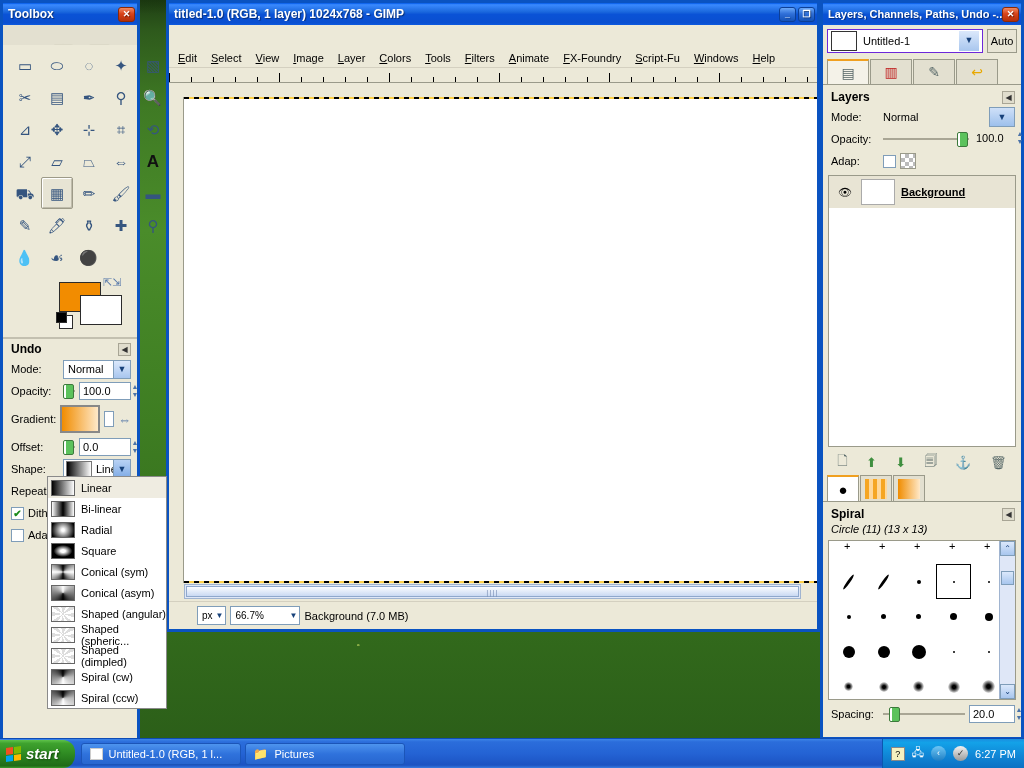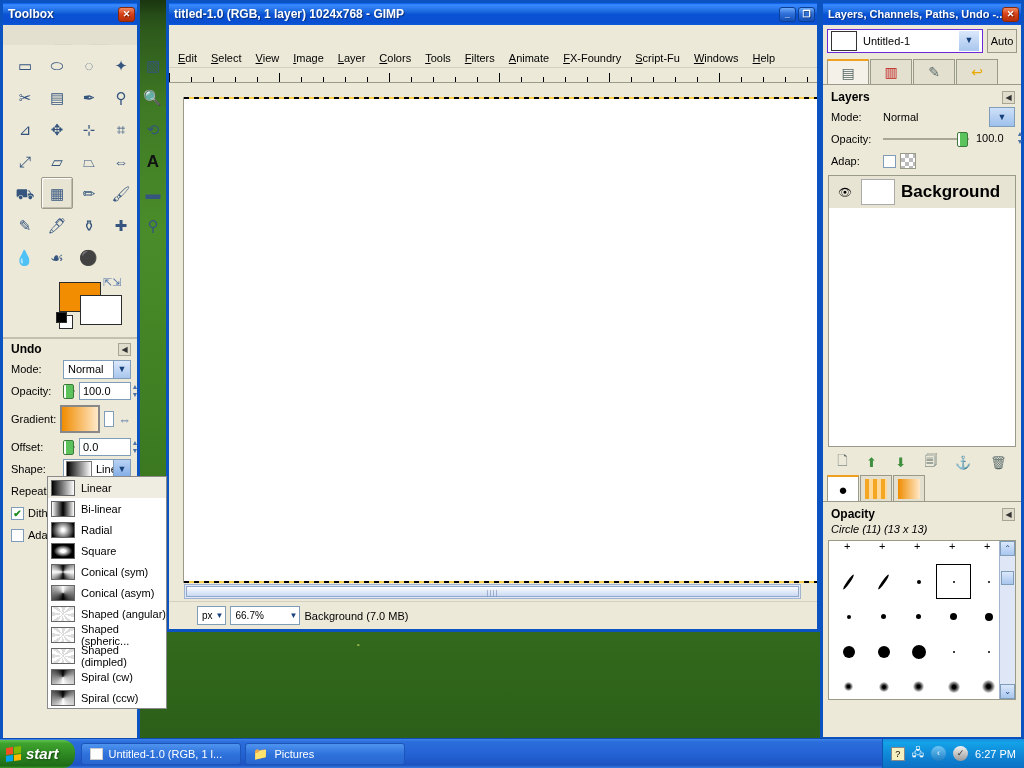--- a/index.html
+++ b/index.html
@@ -138,21 +138,21 @@
   .auto-btn { width:30px; height:24px; border:1px solid #9a9a8a; background:#e8e5d5; font-size:11px;
     text-align:center; line-height:22px; }
   .tabstrip { display:flex; gap:1px; padding-left:4px; background:#ece9d8; border-bottom:1px solid #9a9a8a; height:28px; align-items:flex-end;}
   .dtab { width:42px; height:25px; border:1px solid #9a9a8a; border-bottom:none;
     background:#e3e0d0; display:flex; align-items:center; justify-content:center; }
   .dtab.active { background:#f4f2e8; border-top:2px solid #f0a020; }
   .layers-list { margin:3px 5px; background:#fff; border:1px solid #9a9a8a; height:272px; }
   .layer-row { display:flex; align-items:center; height:32px; background:#e8e4d4; gap:6px; padding:0 6px; }
   .layer-row .eye { width:20px; text-align:center; font-size:11px; }
   .layer-row .lthumb { width:34px; height:26px; background:#fff; border:1px solid #aaa; }
-  .layer-row .lname { font-weight:bold; font-size:17px; }
+  .layer-row .lname { font-weight:bold; font-size:11px;text-decoration:underline; }
   .lay-btns { display:flex; justify-content:space-around; align-items:center; height:24px;
     margin:0 5px; background:#ece9d8; }
   .lay-btns span { font-size:13px; }
   .brush-tabs { display:flex; gap:1px; padding-left:4px; height:28px; align-items:flex-end;
     border-bottom:1px solid #9a9a8a; }
   .btab { width:32px; height:26px; border:1px solid #9a9a8a; border-bottom:none; background:#e3e0d0;
     display:flex; align-items:center; justify-content:center; }
   .btab.active { background:#fff; border-top:2px solid #f0a020; }
   .brush-grid { margin:3px 5px 0; background:#fff; border:1px solid #9a9a8a; height:160px;
     position:relative; overflow:hidden; }
@@ -596,21 +596,21 @@
       </div>
       <div class="btab">
         <span style="display: block; width: 22px; height: 20px; background: repeating-linear-gradient(90deg, rgb(245, 166, 35) 0px, rgb(245, 166, 35) 4px, rgb(255, 216, 154) 4px, rgb(255, 216, 154) 8px);"></span>
       </div>
       <div class="btab">
         <span style="display: block; width: 22px; height: 20px; background: linear-gradient(to right, rgb(240, 140, 0), rgb(255, 233, 201));"></span>
       </div>
     </div>
 
   <div class="opt-head" style="padding-top:5px">
-    <b>Opacity</b>
+    <b>Spiral</b>
     <div class="collapse-btn">◀</div>
   </div>
   <div style="padding:0 8px 2px;font-style:italic;font-size:11px">Circle (11) (13 x 13)</div>
 
   <div class="brush-grid" id="brush-grid">
     <div class="vscroll">
       <div class="vbtn">⌃</div>
       <div style="position:absolute;top:30px;left:1px;right:1px;height:14px;background:linear-gradient(to bottom,#dbe8fb,#a8c6ee);border:1px solid #7f9db9"></div>
       <div class="vbtn" style="position:absolute;bottom:0;left:0;right:0">⌄</div>
     </div>
@@ -684,20 +684,31 @@
         <div class="bdot" style="width: 11px; height: 11px; background: radial-gradient(rgb(0, 0, 0) 20%, transparent 75%);"></div>
       </div>
       <div class="bcell" style="left: 107px; top: 128px;">
         <div class="bdot" style="width: 12px; height: 12px; background: radial-gradient(rgb(0, 0, 0) 20%, transparent 75%);"></div>
       </div>
       <div class="bcell" style="left: 142px; top: 128px;">
         <div class="bdot" style="width: 13px; height: 13px; background: radial-gradient(rgb(0, 0, 0) 20%, transparent 75%);"></div>
       </div>
     </div>
 
+  <div class="row" style="margin-top:3px">
+    <label>Spacing:</label>
+    <div class="slider">
+      <div class="trk"></div>
+        <div class="thumb" style="left:6px"></div>
+    </div>
+    <div class="spin" style="width:46px">
+      <span>20.0</span>
+      <span class="updn">▲<br>▼</span>
+    </div>
+  </div>
 </div>
 
 <div id="taskbar">
   <div class="startbtn">
     <span class="winlogo">
       <i style="background:#f25022;display:block"></i>
         <i style="background:#7fba00;display:block"></i>
       <i style="background:#00a4ef;display:block"></i>
         <i style="background:#ffb900;display:block"></i>
     </span>

